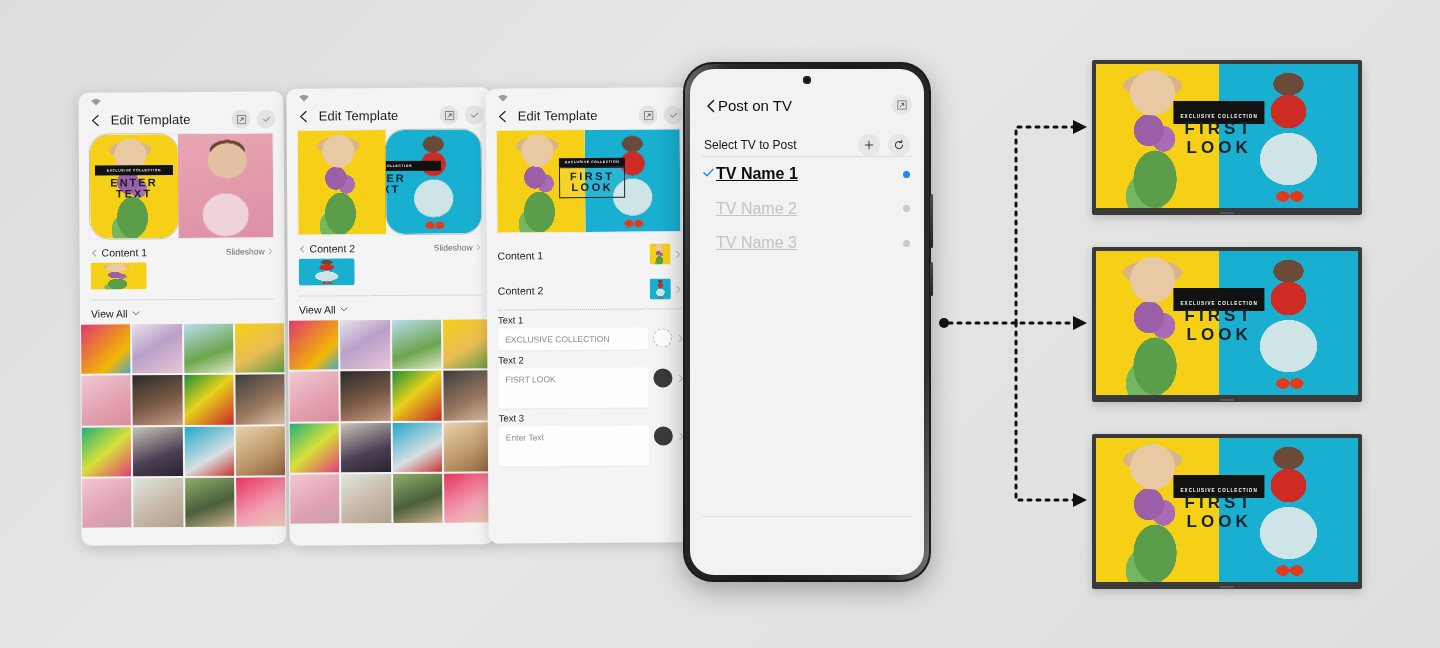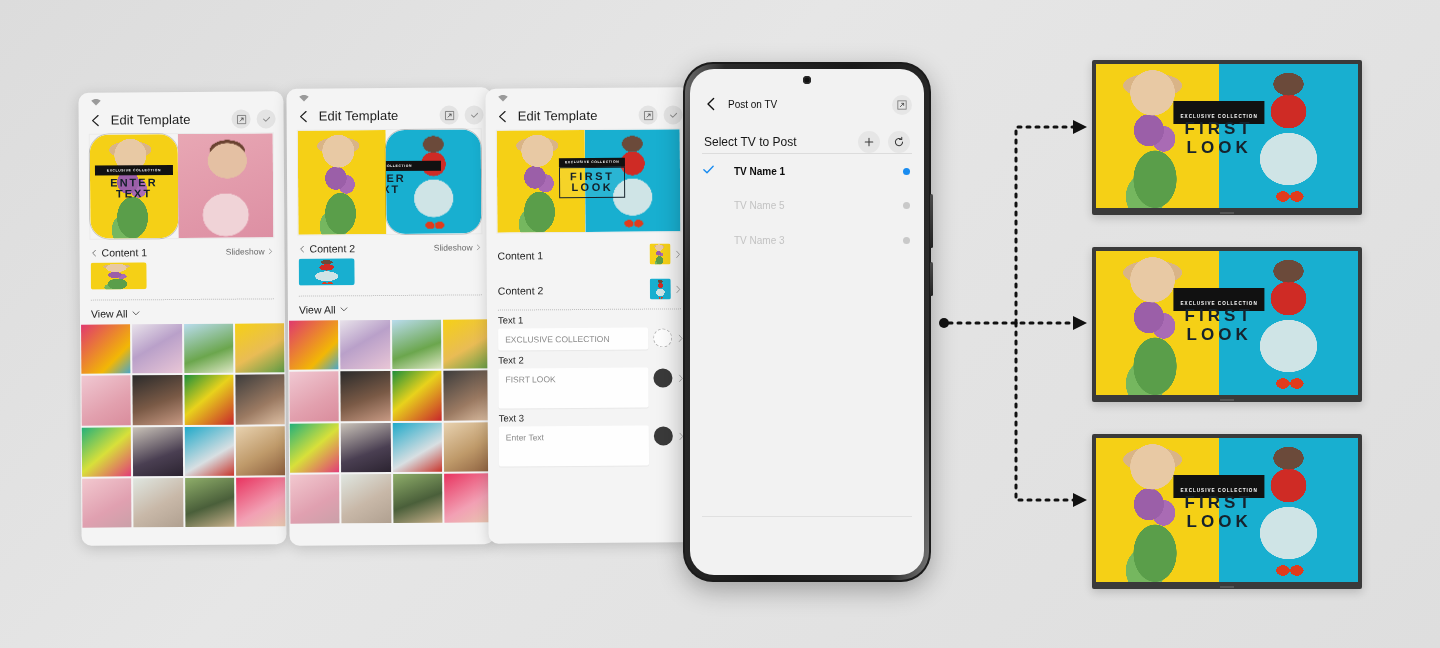--- a/index.html
+++ b/index.html
@@ -122,36 +122,36 @@
   .screen {
     position:absolute; left:7px; top:7px; right:7px; bottom:7px;
     background:#f2f2f2; border-radius:24px; overflow:hidden;
   }
   .notch { position:absolute; left:50%; transform:translateX(-50%); top:7px; width:8px; height:8px; border-radius:50%;
            background:#121212; box-shadow: inset 0 0 0 1.5px #2b2b2b; z-index:5;}
   .sidebtn { position:absolute; right:-2px; width:3px; border-radius:2px; background:linear-gradient(180deg,#4a4a4a,#232323); }
 
   .phead { display:flex; align-items:center; padding: 28px 14px 0 14px; position:relative; }
   .phead .bk { width:14px; height:14px; }
-  .phead .ttl { font-size:10px; color:#101010; margin-left:10px; }
+  .phead .ttl { font-size:15px; color:#101010; }
   .phead .exp { position:absolute; right:12px; top:26px; width:20px; height:20px; border-radius:50%;
                 background:#e6e6e6; display:flex; align-items:center; justify-content:center; }
 
   .sectrow { display:flex; align-items:center; justify-content:space-between; padding: 20px 14px 0 14px; }
   .sectrow .st { font-size:12px; color:#161616;text-align:center; }
   .sectacts { display:flex; gap:8px; }
   .circbtn { width:22px; height:22px; border-radius:50%; background:#e6e6e6; display:flex; align-items:center; justify-content:center; }
 
   .colhead { display:flex; justify-content:space-between; padding: 8px 14px 7px 22px; }
   .colhead span { font-size:8px; color:#8d8d8d; }
   .hr { height:1px; background:#dcdcdc; margin: 0 12px; }
 
   .tvrow { display:flex; align-items:center; padding: 0 14px 0 12px; height:34.5px; }
   .tvrow .chk { width:14px; flex:0 0 14px; }
-  .tvrow .nm { font-size:10px; margin-left:18px; flex:1; }
+  .tvrow .nm { font-size:16px; margin-left:0; flex:1;text-decoration:underline; }
   .tvrow .dot { width:7px; height:7px; border-radius:50%; }
   .tvrow.on .nm { color:#0c0c0c; font-weight:700; }
   .tvrow.idle .nm { color:#2b2b2b; }
   .tvrow.off .nm { color:#c3c3c3; }
 
   .footsep { height:1px; background:#e0e0e0; margin: 0 12px; position:absolute; left:0; right:0; bottom:58px; }
   .pfoot { position:absolute; left:0; right:0; bottom:10px; display:flex; gap:7px; padding: 0 12px; }
   .pbtn { flex:1; height:24px; border-radius:13px; background:#e6e6e6; display:flex; align-items:center; justify-content:center;
           font-size:10.5px; color:#1a1a1a; }
 
@@ -582,21 +582,21 @@
         <span class="chk">
           <svg viewBox="0 0 14 14" width="13" height="13">
               <path d="M2 7.2 5.4 10.6 12 3.6" fill="none" stroke="#1a8cf0" stroke-width="1.5" stroke-linecap="round" stroke-linejoin="round"></path>
             </svg>
         </span>
         <span class="nm">TV Name 1</span>
         <span class="dot" style="background:#1a8cf0;"></span>
       </div>
       <div class="tvrow off">
         <span class="chk"></span>
-        <span class="nm">TV Name 5</span>
+        <span class="nm">TV Name 2</span>
         <span class="dot" style="background:#c9c9c9;"></span>
       </div>
       <div class="tvrow off">
         <span class="chk"></span>
         <span class="nm">TV Name 3</span>
         <span class="dot" style="background:#c9c9c9;"></span>
       </div>
 
       <div class="footsep"></div>
     </div>

